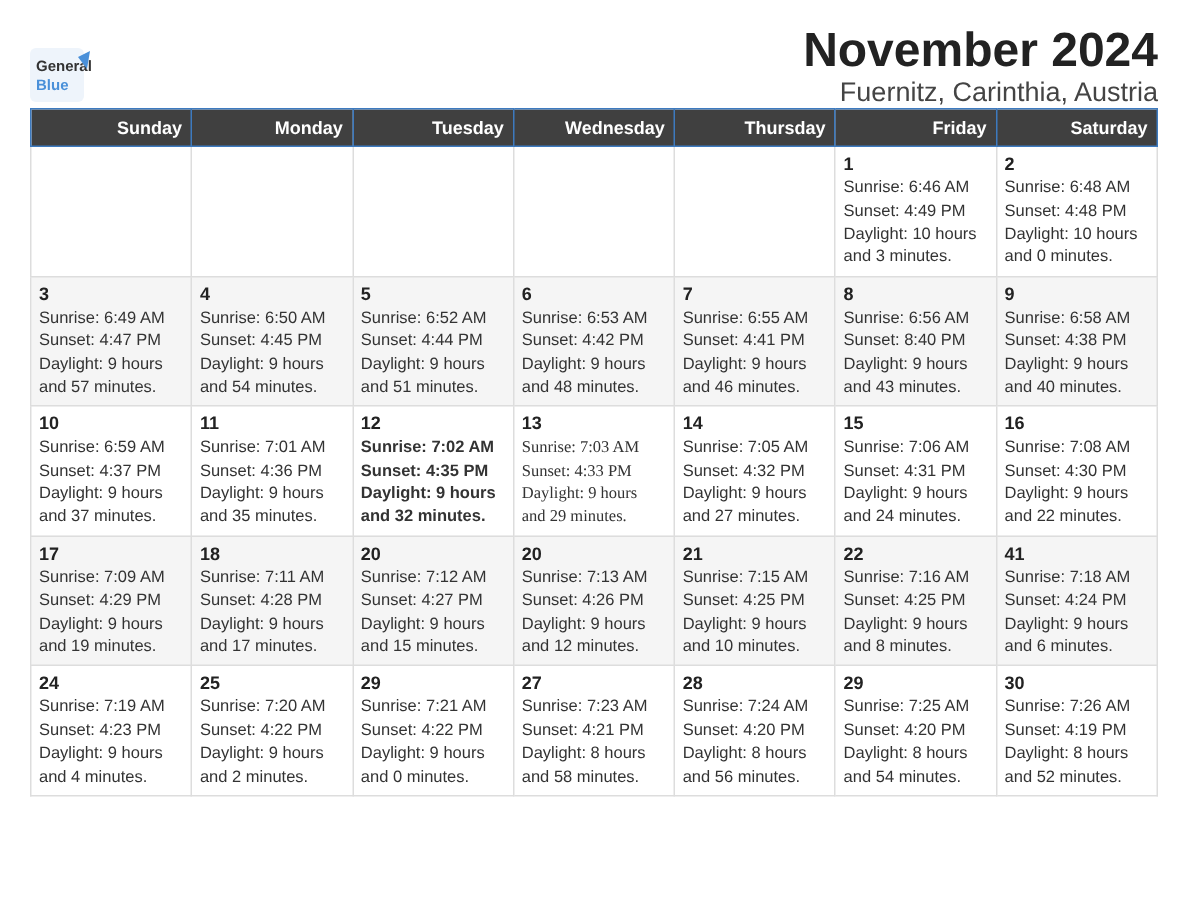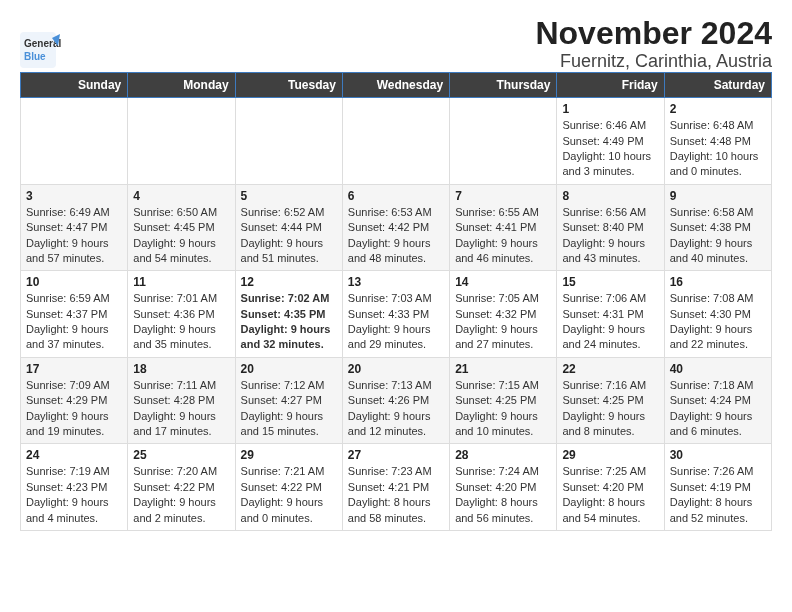--- a/index.html
+++ b/index.html
@@ -204,21 +204,21 @@
           </td>
           <td>
             <span class="day-num">12</span>
             <div class="day-info" style="white-space: pre-line; font-weight: bold;">Sunrise: 7:02 AM
 Sunset: 4:35 PM
 Daylight: 9 hours
 and 32 minutes.</div>
           </td>
           <td>
             <span class="day-num">13</span>
-            <div class="day-info" style="white-space: pre-line;">Sunrise: 7:03 AM
+            <div class="day-info" style="white-space: pre-line; font-family: Liberation Serif, serif;">Sunrise: 7:03 AM
 Sunset: 4:33 PM
 Daylight: 9 hours
 and 29 minutes.</div>
           </td>
           <td>
             <span class="day-num">14</span>
             <div class="day-info" style="white-space: pre-line;">Sunrise: 7:05 AM
 Sunset: 4:32 PM
 Daylight: 9 hours
 and 27 minutes.</div>
@@ -275,21 +275,21 @@
 and 10 minutes.</div>
           </td>
           <td>
             <span class="day-num">22</span>
             <div class="day-info" style="white-space: pre-line;">Sunrise: 7:16 AM
 Sunset: 4:25 PM
 Daylight: 9 hours
 and 8 minutes.</div>
           </td>
           <td>
-            <span class="day-num">40</span>
+            <span class="day-num">41</span>
             <div class="day-info" style="white-space: pre-line;">Sunrise: 7:18 AM
 Sunset: 4:24 PM
 Daylight: 9 hours
 and 6 minutes.</div>
           </td>
         </tr>
         <tr>
           <td>
             <span class="day-num">24</span>
             <div class="day-info" style="white-space: pre-line;">Sunrise: 7:19 AM

